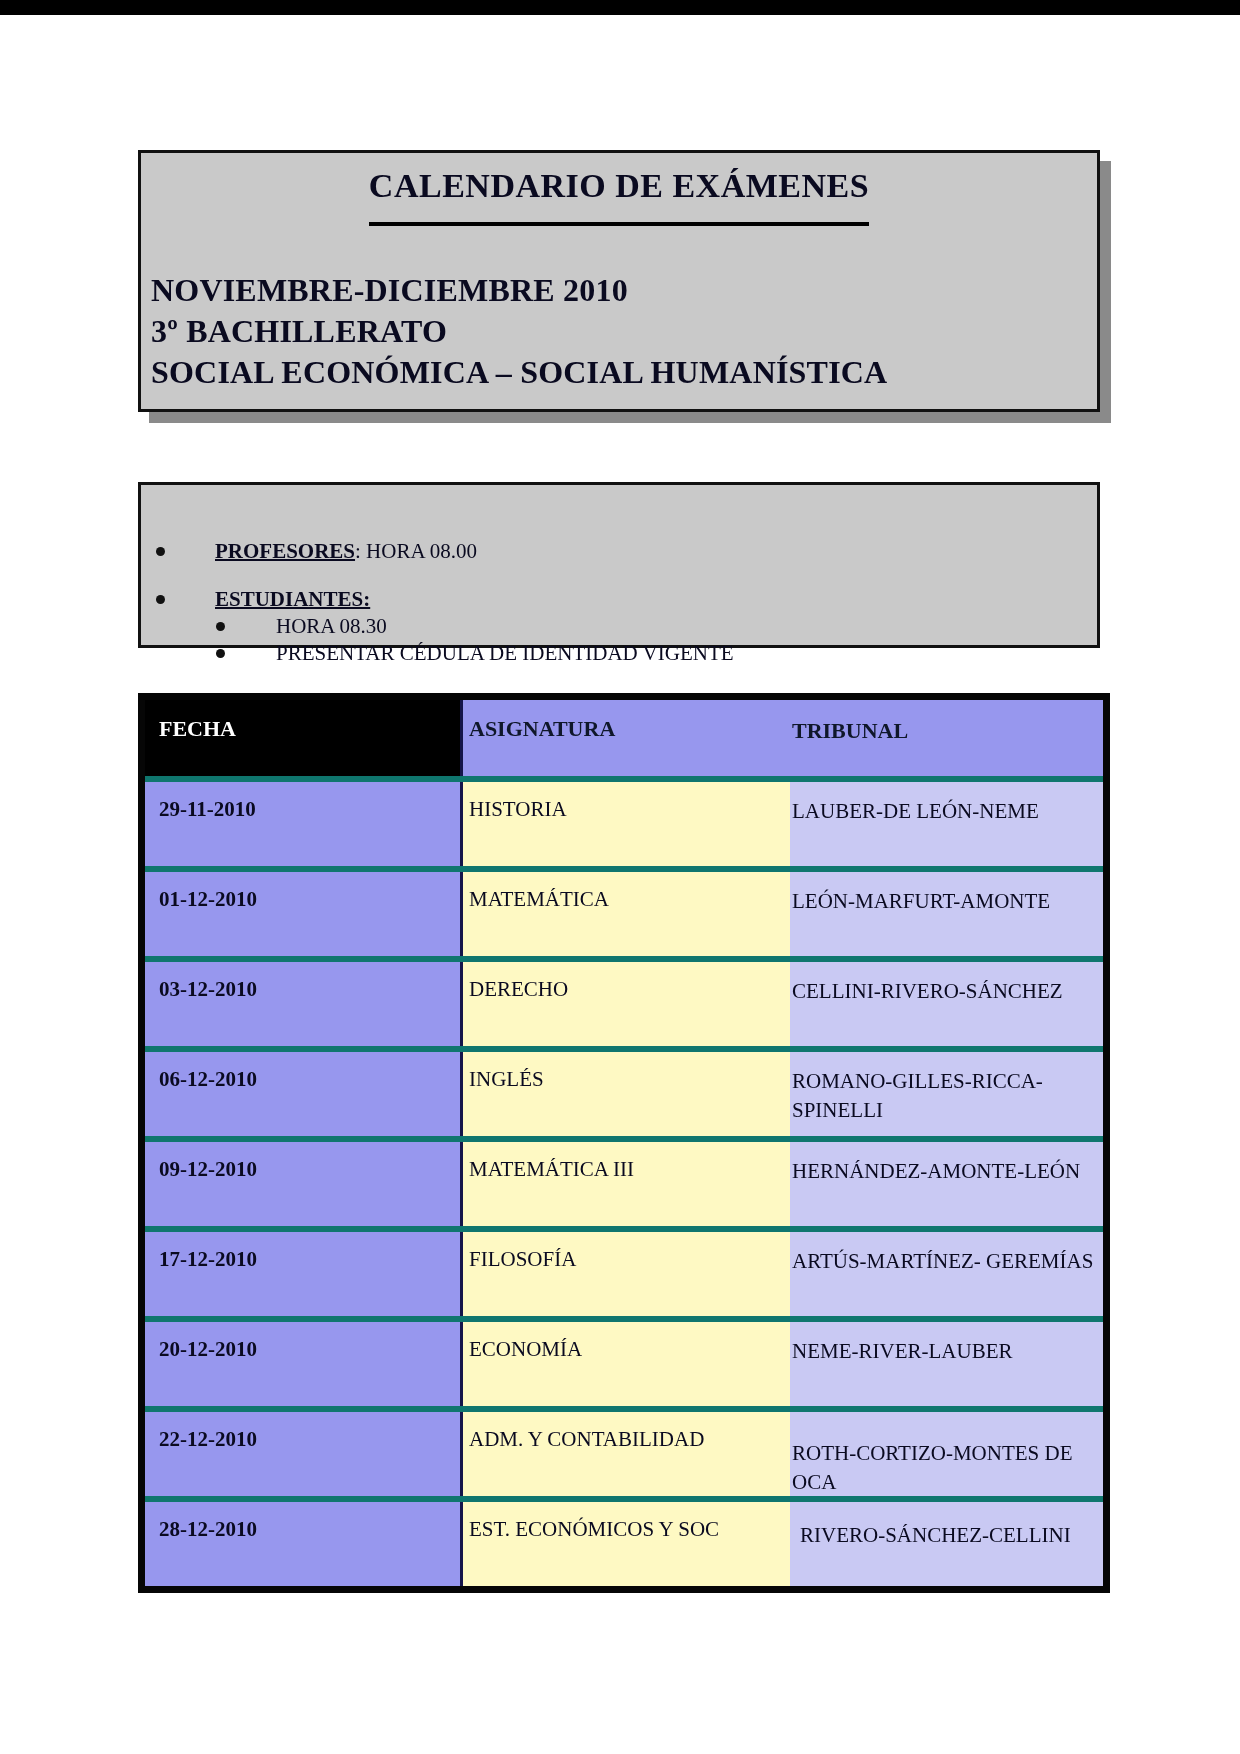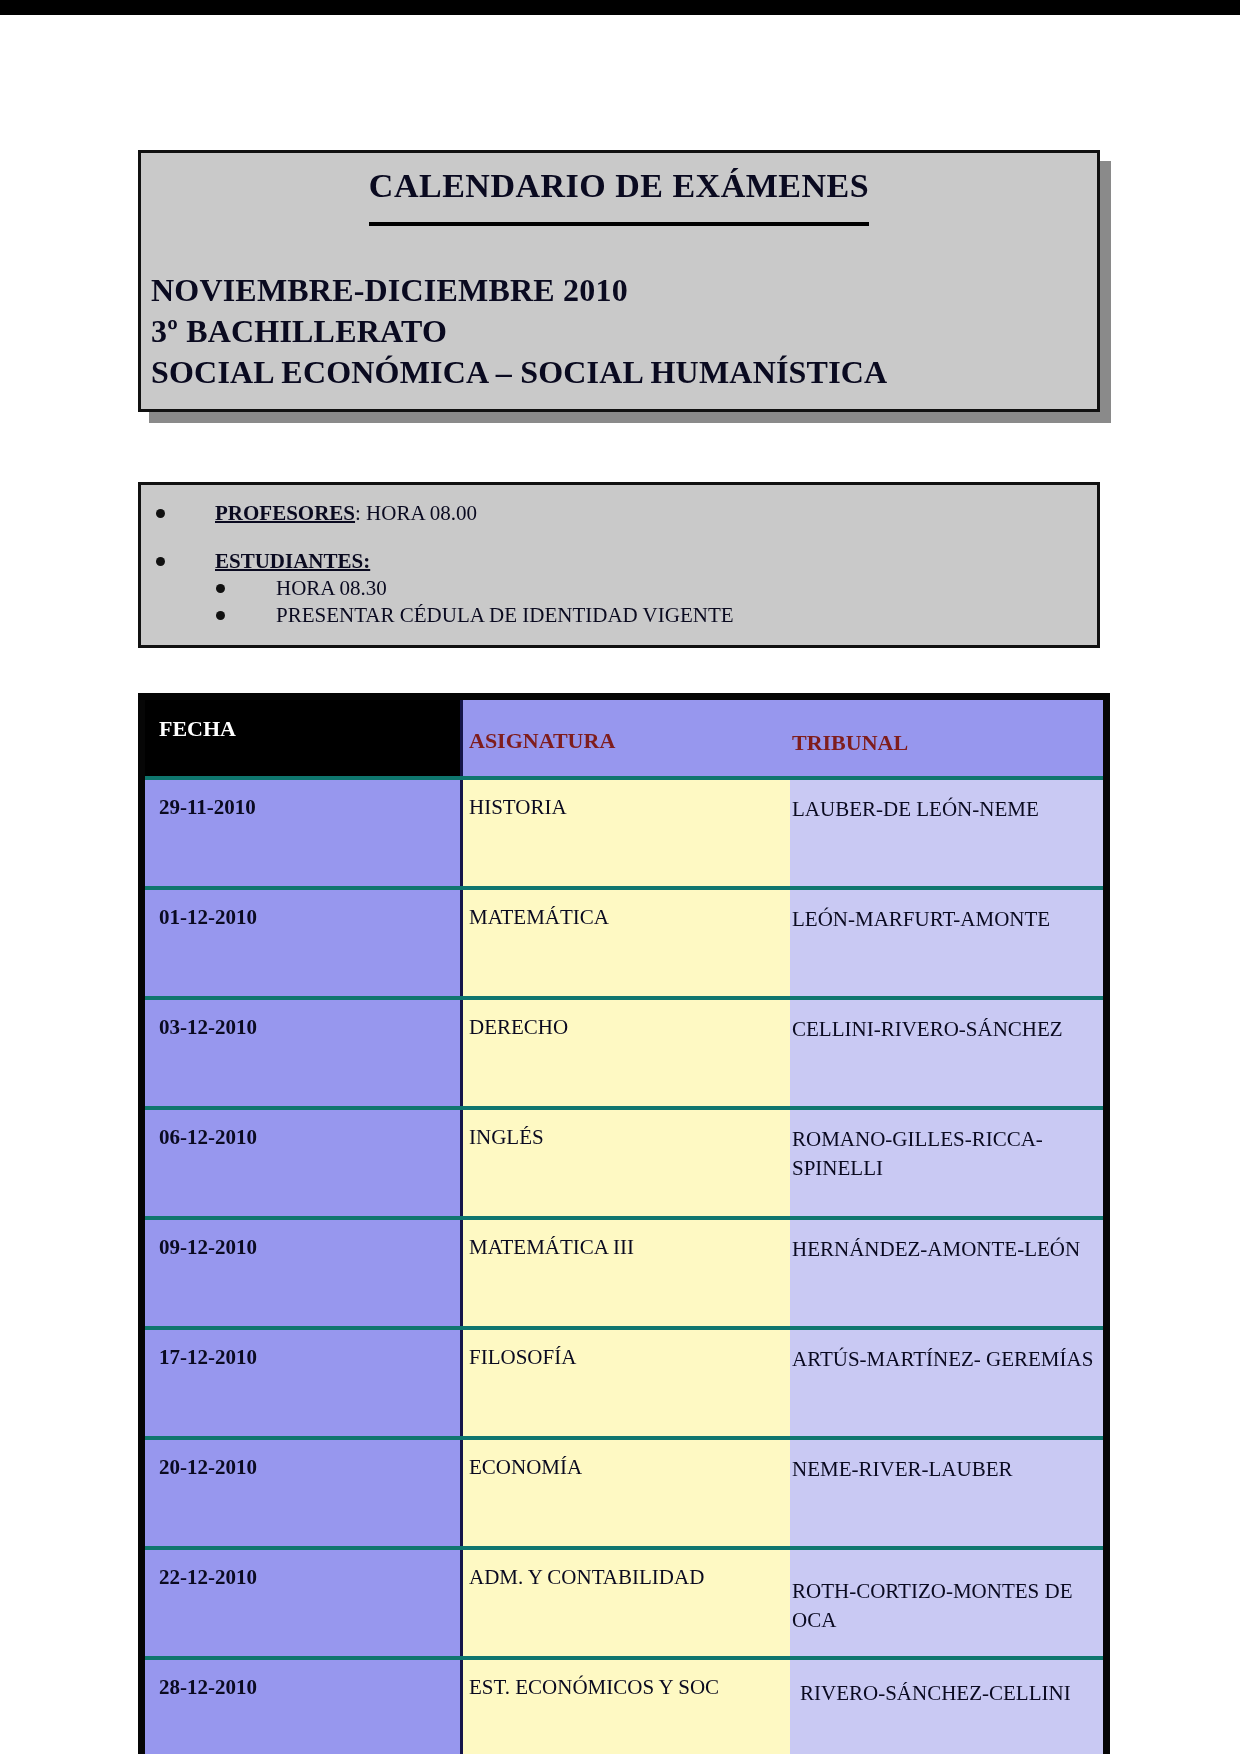--- a/index.html
+++ b/index.html
@@ -44,30 +44,30 @@
   .li{position:relative;line-height:27px;}
   .li .dot{
     position:absolute;width:9px;height:9px;border-radius:50%;
     background:#111;top:9px;
   }
   .l1{padding-left:74px;}
   .l1 .dot{left:15px;}
   .l2{padding-left:135px;}
   .l2 .dot{left:75px;}
   .li .bu{font-weight:bold;text-decoration:underline;text-decoration-thickness:2px;}
-  .gap-after{margin-bottom:21px;}
+  .gap-after{margin-bottom:21px;margin-top:38px;}
   
   .exam-table{
     position:absolute;left:138px;top:693px;width:972px;
     border:7px solid #060606;
     box-sizing:border-box;
     background:#c9c9f3;
     font-size:21px;
   }
-  .trow{display:flex;height:110px;border-top:4px solid #0f766e;box-sizing:border-box;}
+  .trow{display:flex;height:90px;border-top:6px solid #0f766e;box-sizing:border-box;}
   .trow.thead{height:76px;border-top:none;}
   .cell{box-sizing:border-box;overflow:hidden;}
   .c-fecha{
     width:318px;background:#9797ee;
     border-right:3px solid #15154a;
     font-weight:bold;
     padding:15px 6px 0 14px;
   }
   .c-asig{
     width:327px;background:#fef9c3;
@@ -75,21 +75,21 @@
   }
   .c-trib{
     flex:1;background:#c9c9f3;
     padding:15px 4px 0 2px;
     line-height:29px;
   }
   .thead .c-fecha{
     background:#000000;color:#ffffff;font-size:22px;padding-top:16px;
   }
   .thead .c-asig,.thead .c-trib{
-    background:#9797ee;font-weight:bold;color:#7f1d1d;font-size:22px;padding-top:28px;
+    background:#9797ee;font-weight:bold;color:#0f172a;font-size:22px;padding-top:16px;
   }
   
   #rows .trow:nth-child(8) .c-trib{padding-top:27px;}
   #rows .trow:nth-child(9) .c-trib{padding-top:19px;padding-left:10px;}
 </style>
 </head>
 <body>
 
 <div class="top-bar"></div>
 

